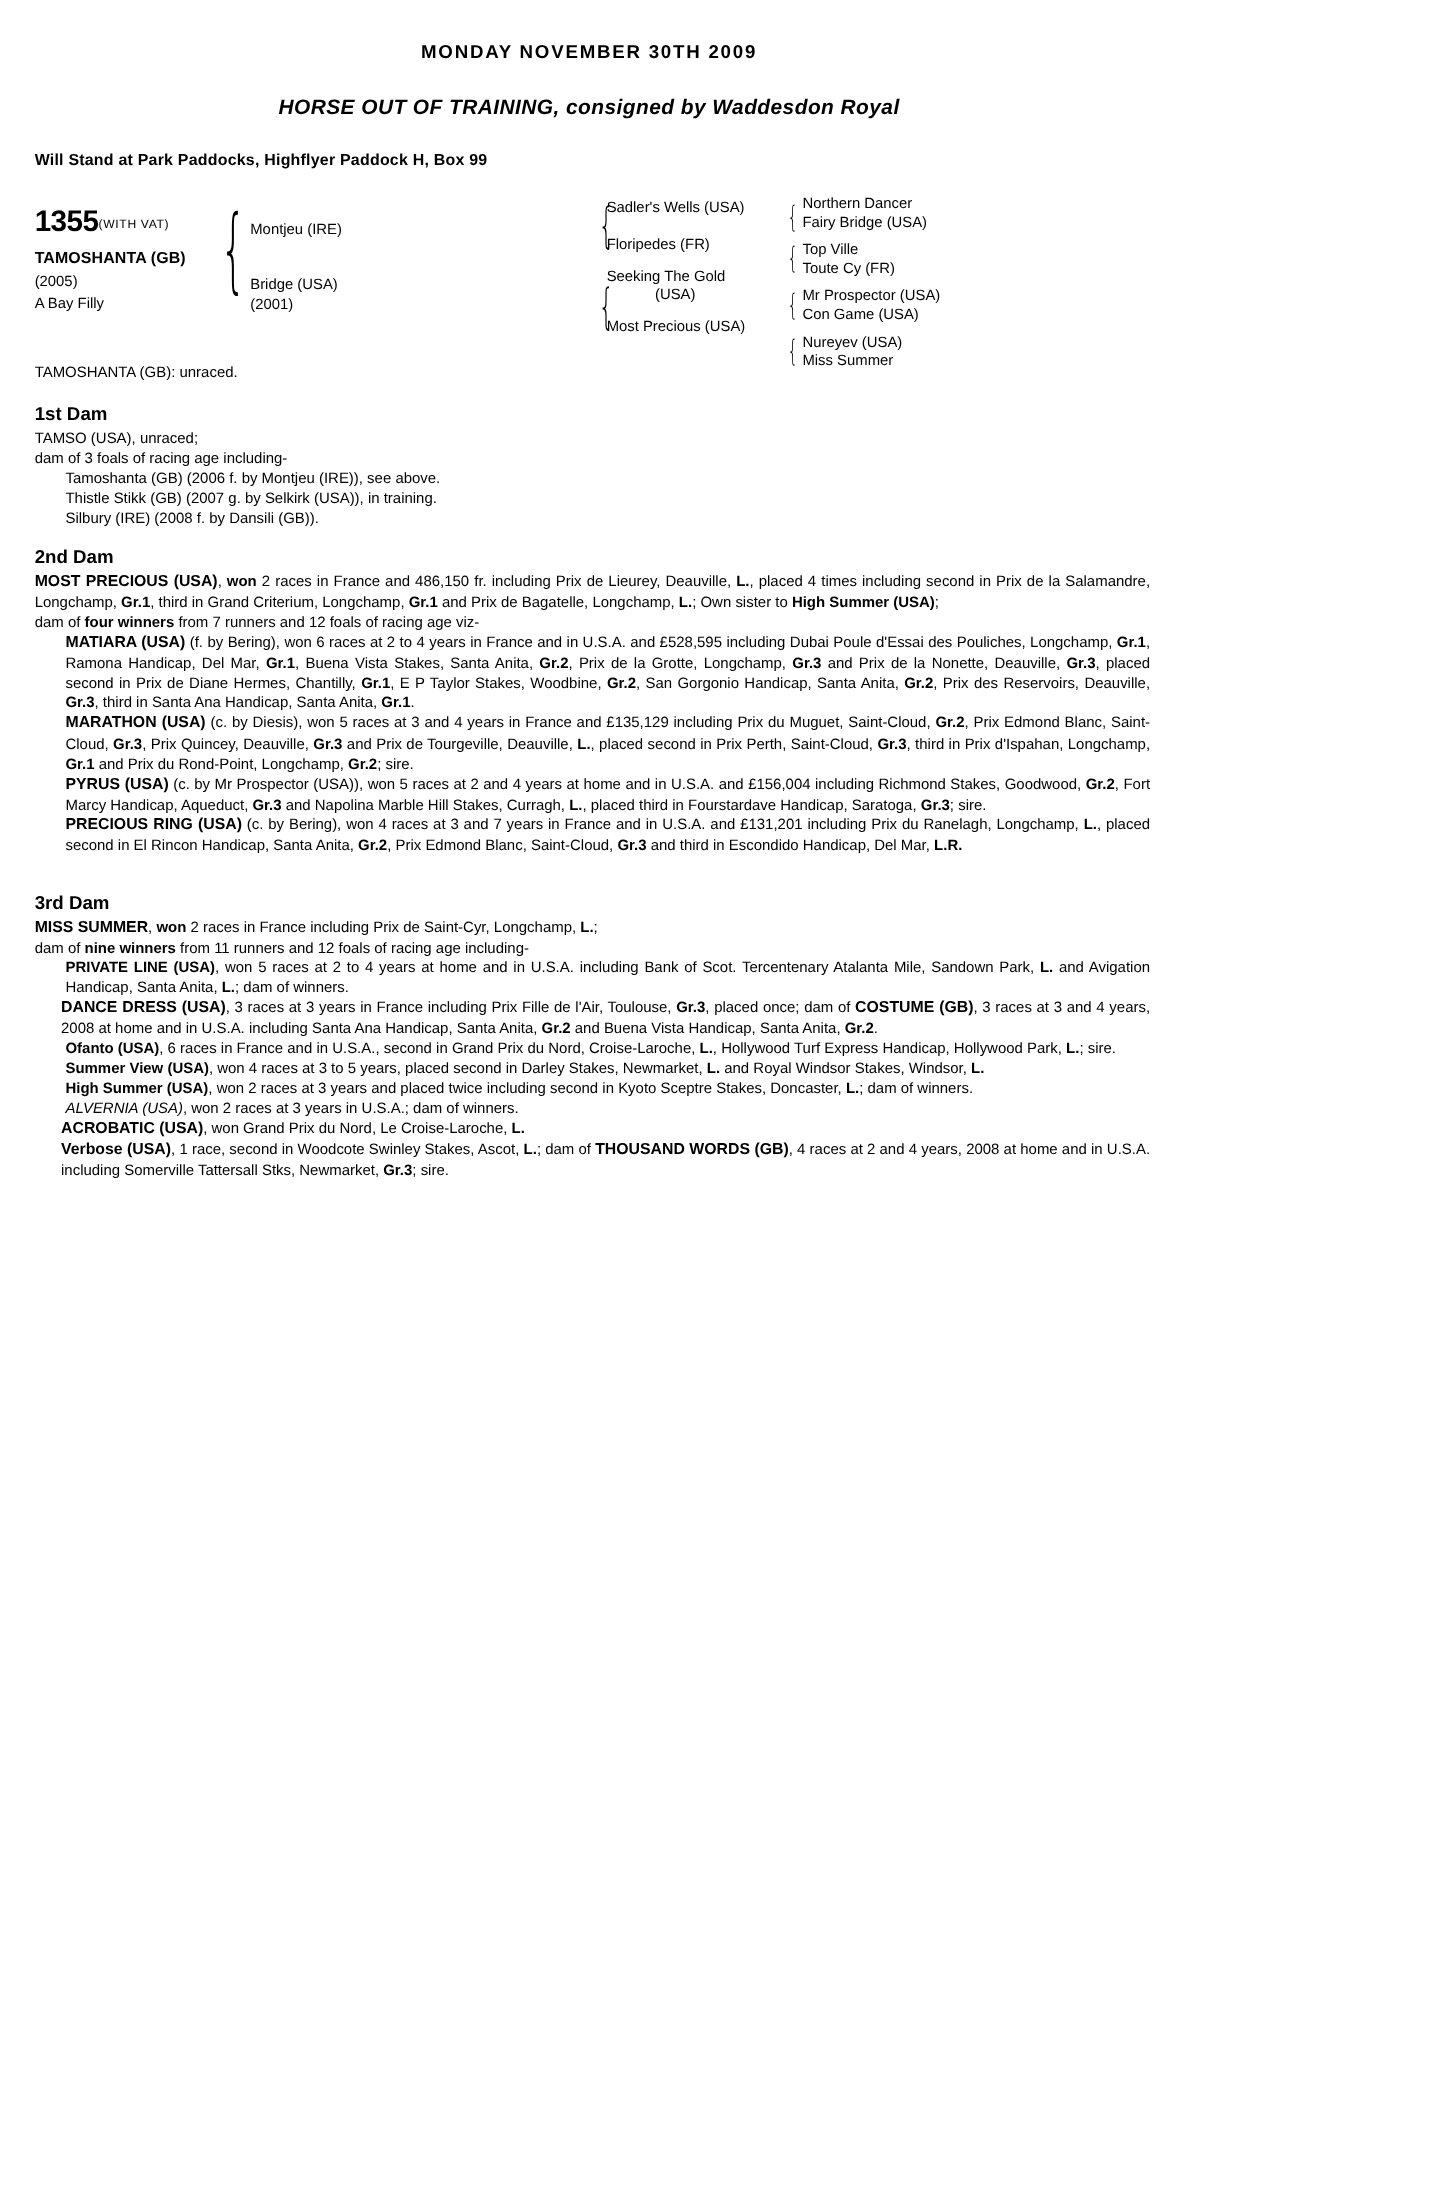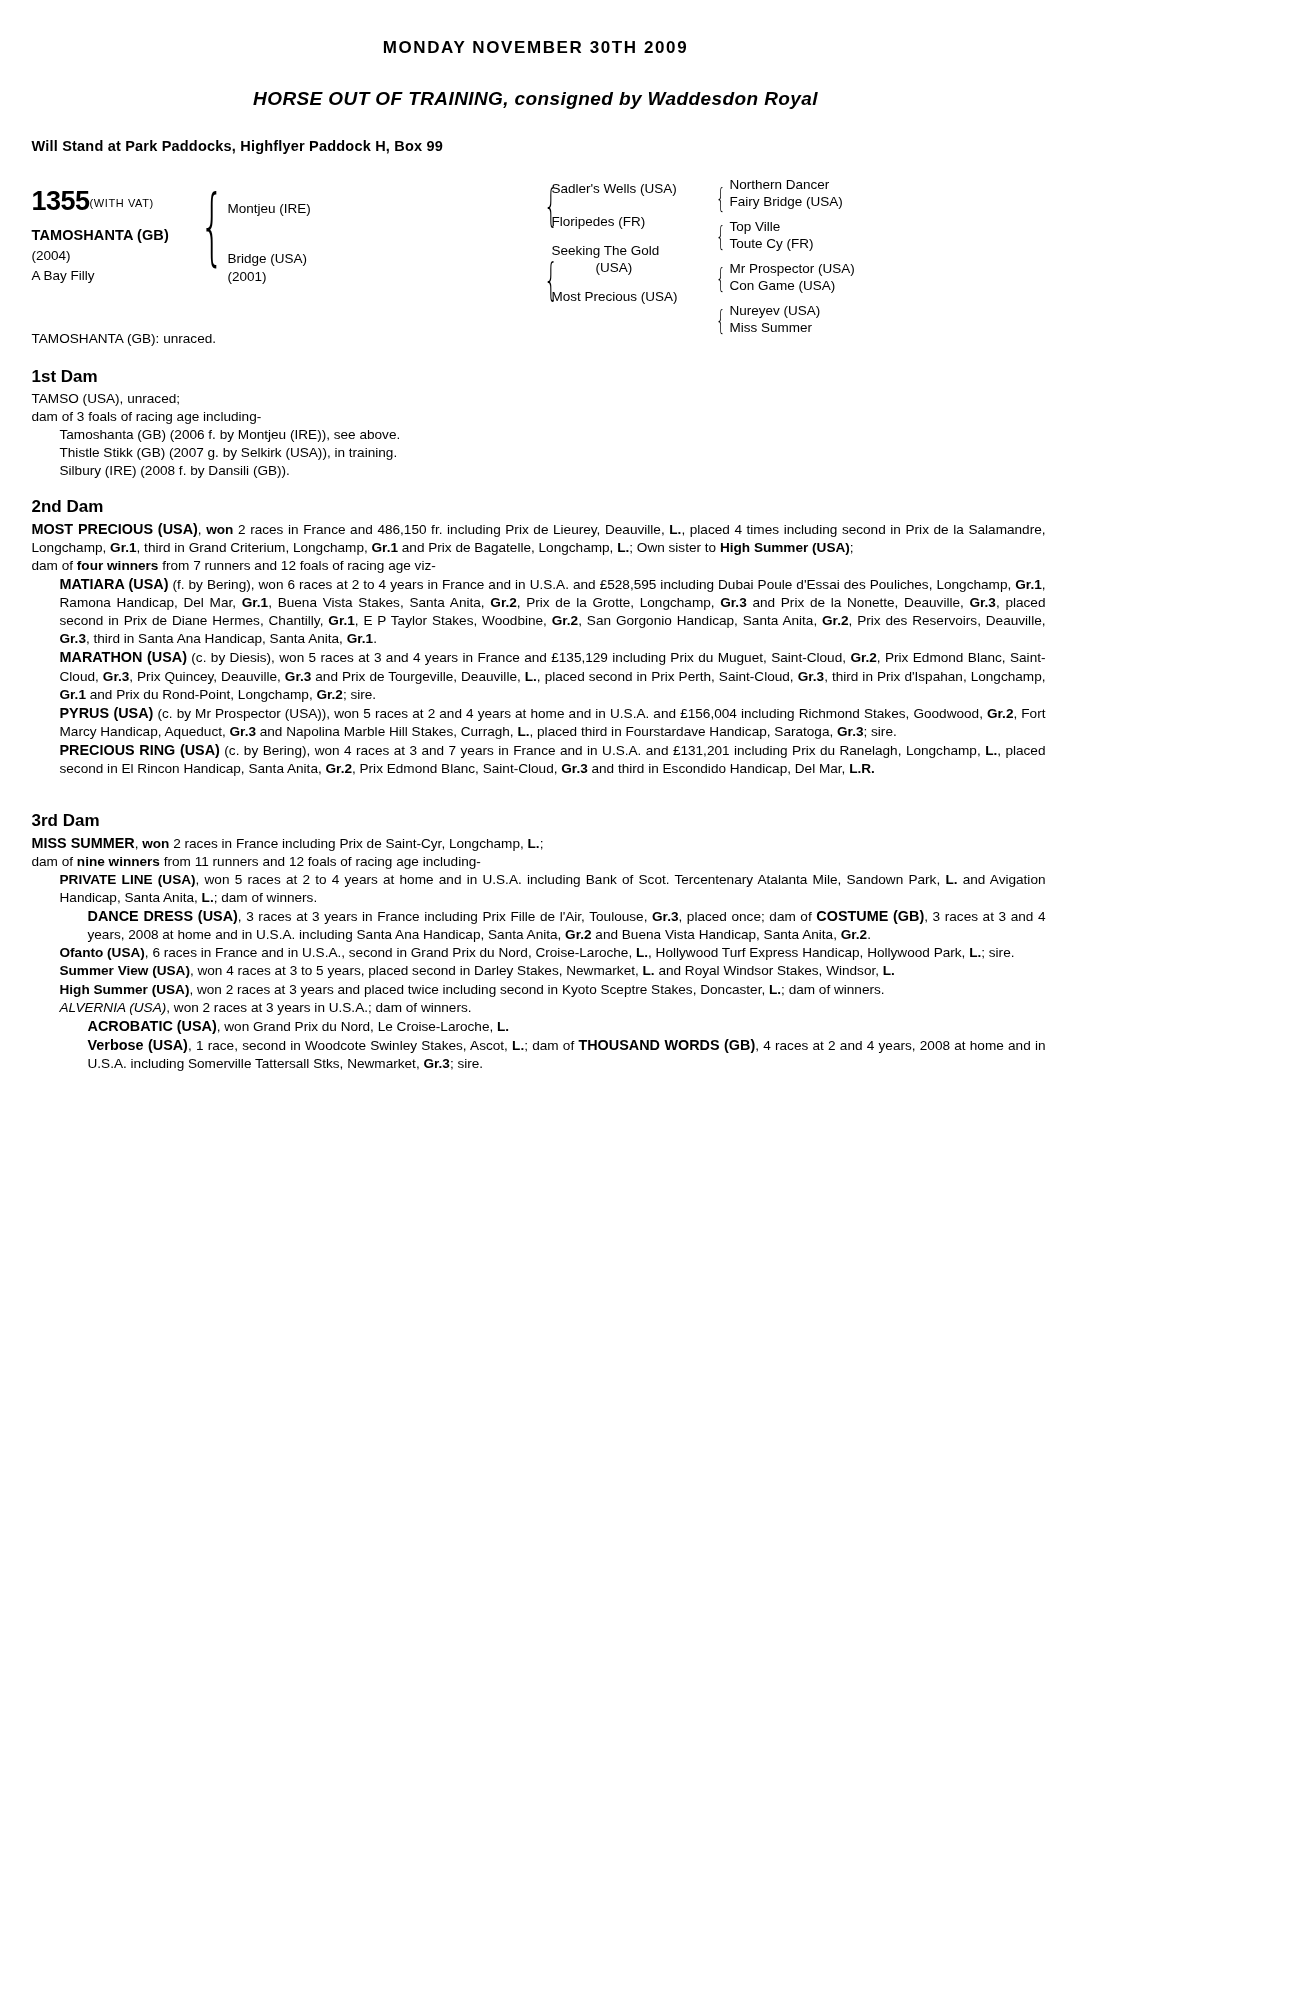--- a/index.html
+++ b/index.html
@@ -161,42 +161,42 @@
     margin-bottom: 1px;
   }
   .lvl1 { margin-left: 28px; }
   .lvl2 { margin-left: 56px; }
   p.rec {
     margin: 0 0 0 0;
     text-align: justify;
     text-justify: inter-word;
   }
   p.rec.lvl1 { margin-left: 28px; }
-  p.rec.lvl2 { margin-left: 56px; }
+  p.rec.lvl2 { margin-left: 24px; }
   .b { font-weight: bold; }
   .i { font-style: italic; }
   .bigger { font-size: 14.4px; }
   .spacer-md { height: 16px; }
 </style>
 </head>
 <body>
 
 <div class="page">
  <div class="sheet">
 
   <div class="date-header">MONDAY NOVEMBER 30TH 2009</div>
   <div class="consign-title">HORSE OUT OF TRAINING, consigned by Waddesdon Royal</div>
   <div class="stand-line">Will Stand at Park Paddocks, Highflyer Paddock H, Box 99</div>
 
   <div class="ped">
 
     <div class="lot-block">
       <span class="lot-no">1355</span><span class="lot-vat">(WITH VAT)</span>
       <div class="horse-name">TAMOSHANTA (GB)</div>
-      <div class="horse-year">(2004)</div>
+      <div class="horse-year">(2005)</div>
       <div class="horse-desc">A Bay Filly</div>
     </div>
 
     <span class="brace big" style="left:168px; top:4px;">{</span>
 
     <div class="col-sire">
       <div class="s1">Montjeu (IRE)</div>
       <div class="s2">Bridge (USA)</div>
       <div class="s2" style="top:76px;">(2001)</div>
     </div>

